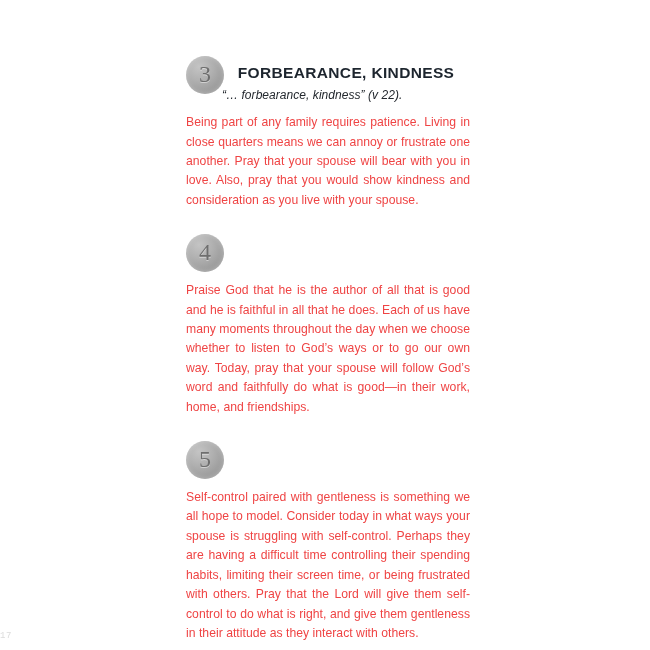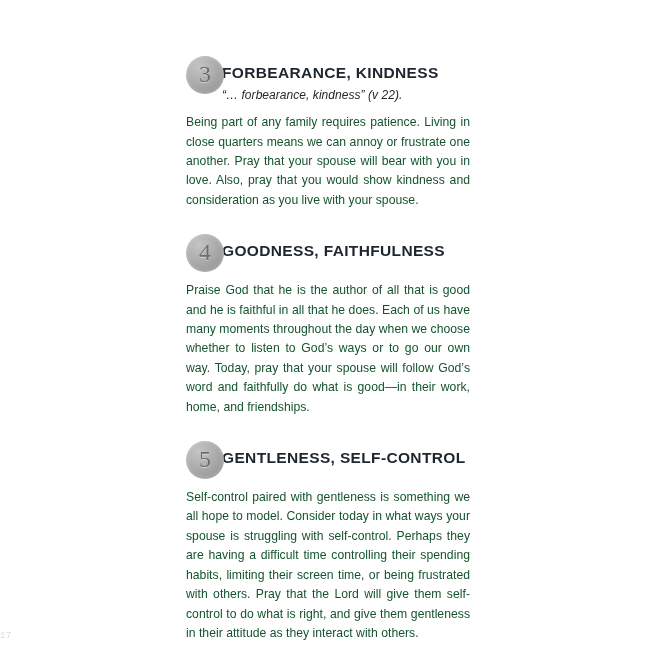--- a/index.html
+++ b/index.html
@@ -74,40 +74,41 @@
     margin: 0;
     padding-left: 36px;
     padding-top: 12px;
     font-family: "Liberation Sans", sans-serif;
     font-size: 15.5px;
     font-weight: bold;
     letter-spacing: 0.35px;
     color: #1d252e;
     line-height: 1.15;
     white-space: nowrap;
+    text-align: center;
   }
 
   .quote {
     margin: 6px 0 0 0;
     padding-left: 36px;
     font-family: "Liberation Sans", sans-serif;
     font-style: italic;
     font-size: 12px;
     line-height: 1.2;
     color: #23282e;
     letter-spacing: 0.05px;
   }
 
   .body-text {
     margin: 11px 0 0 0;
     padding-left: 0;
     font-family: "Liberation Sans", sans-serif;
     font-size: 12.2px;
     line-height: 19.4px;
-    color: #14532d;
+    color: #ef4444;
     text-align: justify;
     text-justify: inter-word;
     letter-spacing: 0.02px;
   }
 
   #page-number {
     position: absolute;
     left: 0;
     right: 0;
     top: 631px;
@@ -134,31 +135,29 @@
         <p class="quote">“… forbearance, kindness” (v 22).</p>
       </div>
       <p class="body-text">Being part of any family requires patience. Living in close quarters means we can annoy or frustrate one another. Pray that your spouse will bear with you in love. Also, pray that you would show kindness and consideration as you live with your spouse.</p>
     </section>
 
     <section class="section">
       <div class="section-head">
         <div class="badge">
           <span class="badge-num">4</span>
         </div>
-        <h2 class="heading">GOODNESS, FAITHFULNESS</h2>
       </div>
       <p class="body-text">Praise God that he is the author of all that is good and he is faithful in all that he does. Each of us have many moments throughout the day when we choose whether to listen to God’s ways or to go our own way. Today, pray that your spouse will follow God’s word and faithfully do what is good—in their work, home, and friendships.</p>
     </section>
 
     <section class="section">
       <div class="section-head">
         <div class="badge">
           <span class="badge-num">5</span>
         </div>
-        <h2 class="heading">GENTLENESS, SELF-CONTROL</h2>
       </div>
       <p class="body-text">Self-control paired with gentleness is something we all hope to model. Consider today in what ways your spouse is struggling with self-control. Perhaps they are having a difficult time controlling their spending habits, limiting their screen time, or being frustrated with others. Pray that the Lord will give them self-control to do what is right, and give them gentleness in their attitude as they interact with others.</p>
     </section>
 
   </div>
 
   <div id="page-number">17</div>
 
 </div>
 

